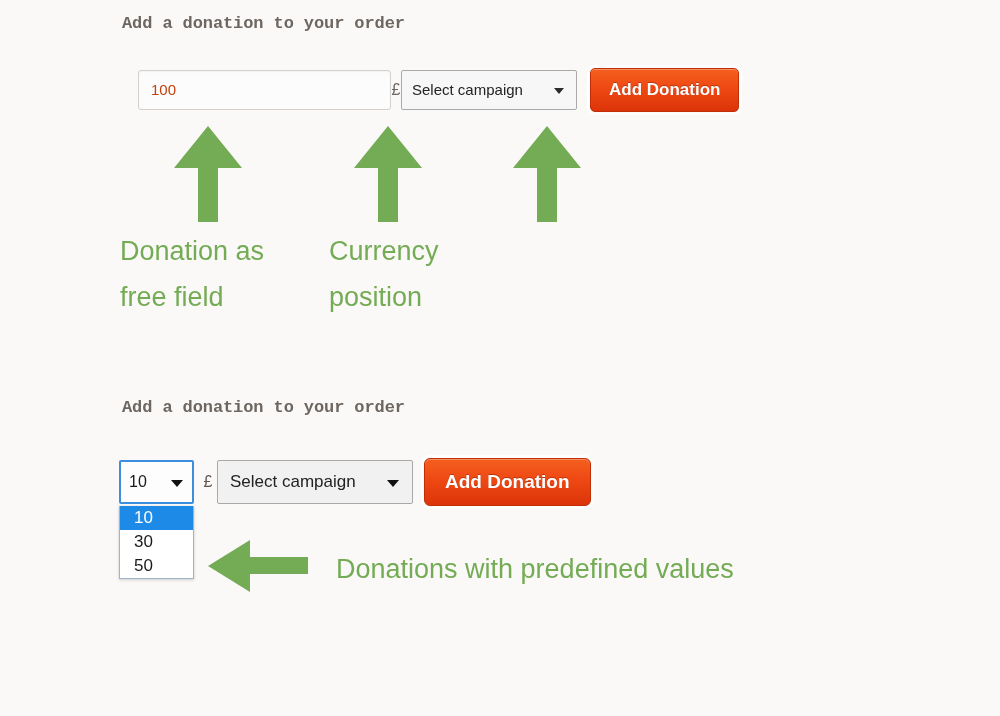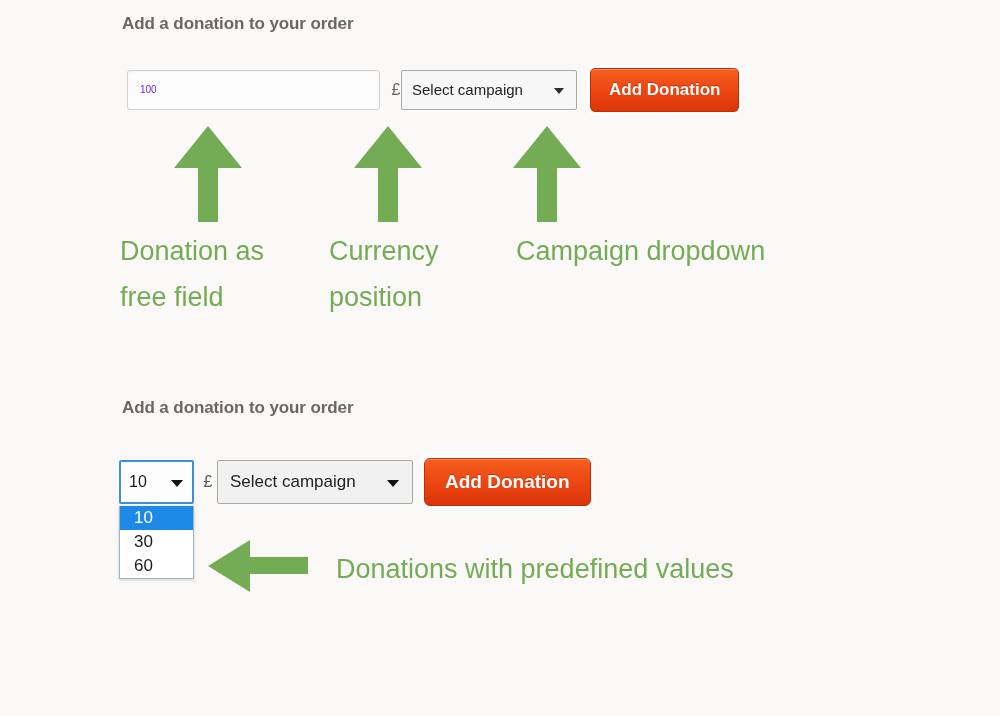--- a/index.html
+++ b/index.html
@@ -17,47 +17,47 @@
   .stage {
     position: absolute;
     left: 0; top: 0;
     width: 1000px;
     height: 716px;
   }
 
   
   .section-heading {
     position: absolute;
-    font-family: Liberation Sans, sans-serif;
+    font-family: Liberation Mono, monospace;
     font-size: 17px;
     font-weight: bold;
     color: #6d6661;
     letter-spacing: -0.1px;
     white-space: nowrap;
   }
   #heading-one { left: 122px; top: 14px; }
   #heading-two { left: 122px; top: 398px; }
 
   
   .form-row { position: absolute; }
   #form-row-one { left: 122px; top: 70px; }
 
   .amount-input {
     position: absolute;
-    left: 5px; top: 0;
+    left: 16px; top: 0;
     width: 253px;
     height: 40px;
     box-sizing: border-box;
     background: #fcfcfc;
     border: 1px solid #d3d0ce;
     border-radius: 3px;
     padding: 0 12px;
     font-family: "Liberation Sans", sans-serif;
-    font-size: 10px;
-    color: #6d28d9;
+    font-size: 15px;
+    color: #c2410c;
     line-height: 38px;
     box-shadow: inset 0 1px 2px rgba(0,0,0,0.045);
     outline: none;
   }
 
   .currency-symbol {
     position: absolute;
     left: 264px;
     top: 0;
     width: 20px;
@@ -328,35 +328,34 @@
     <div class="head"></div>
     <div class="stem"></div>
   </div>
 
   <div class="annotation" id="annotation-currency">Currency
 position</div>
 
   <div class="annotation" id="annotation-free-field">Donation as
 free field</div>
 
-  <div class="annotation" id="annotation-campaign">Campaign dropdown</div>
 
   <div class="section-heading" id="heading-two">Add a donation to your order</div>
 
   <div class="form-row" id="form-row-two">
 
     <div class="amount-select">
       <span>10</span>
       <span class="caret"></span>
     </div>
 
     <div class="option-list">
       <div class="option-item selected">10</div>
       <div class="option-item">30</div>
-      <div class="option-item">60</div>
+      <div class="option-item">50</div>
     </div>
 
     <div class="currency-symbol-two">£</div>
 
     <div class="campaign-select-two">
       <span>Select campaign</span>
       <span class="caret"></span>
     </div>
 
     <div class="add-donation-btn-two">Add Donation</div>

